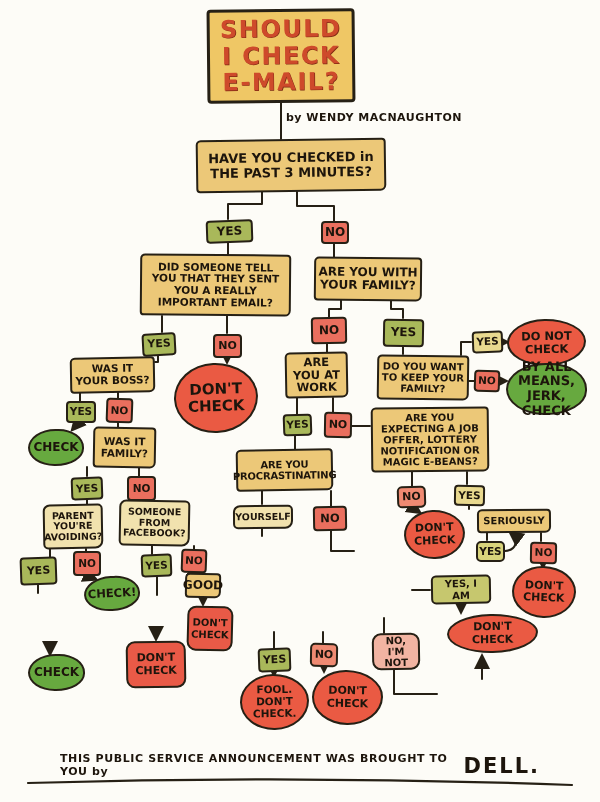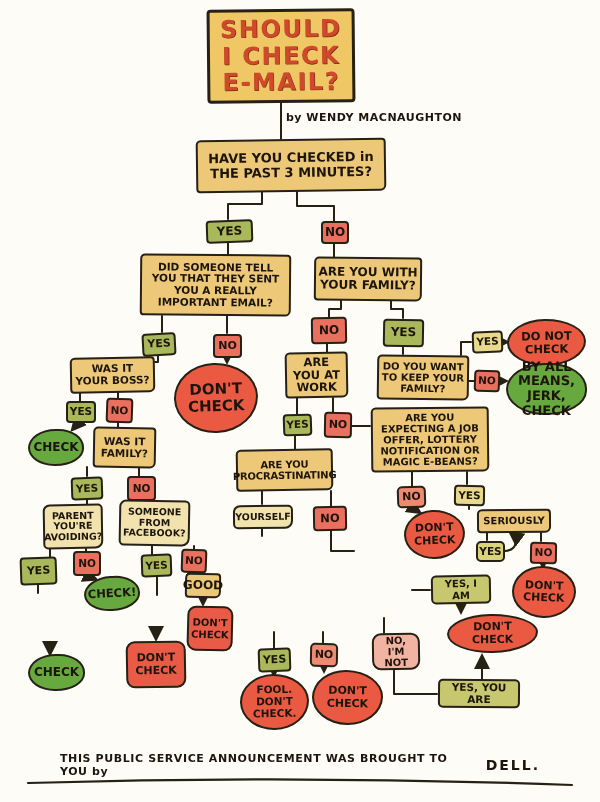--- a/index.html
+++ b/index.html
@@ -27,23 +27,23 @@
   .salmon     { background:#ef8a72; border-radius:5px; }
   .pink-box   { background:#f2b4a2; border-radius:9px; }
   .red-oval   { background:#ea5a43; border-radius:48% 52% 50% 50% / 50% 48% 52% 50%; }
   .red-box2   { background:#e95a47; border-radius:9px; }
   .title-box  { background:#efc765; border-width:3px; border-radius:4px;
                 flex-direction:column; }
   .title-box span { display:block; font-size:24px; font-weight:bold;
                 color:#ce4a2b; letter-spacing:1.5px;
                 text-shadow:0.6px 0.6px 0 #7e2a14; }
   .plain { position:absolute; z-index:2; font-weight:bold; color:#1d150c; }
-  .footer-wrap { display:flex; align-items:center; justify-content:center; gap:7px; }
+  .footer-wrap { display:flex; align-items:flex-end; justify-content:center; gap:7px; }
   .footer-text { font-size:11px; letter-spacing:0.6px; }
-  .footer-brand { font-size:14px; letter-spacing:2px; }
+  .footer-brand { font-size:21px; letter-spacing:2px; }
 </style>
 </head>
 <body>
 
 <div class="canvas">
 
   <svg class="wires" width="600" height="802" viewBox="0 0 600 802">
     <defs>
       <marker id="arw" markerWidth="9" markerHeight="9" refX="6" refY="4" orient="auto">
         <path d="M0,0 L8,4 L0,8 Z" fill="#262015"></path>
@@ -139,20 +139,19 @@
   <div class="node red-box" style="left:530px;top:542px;width:27px;height:22px;font-size:10.5px;transform:rotate(1deg)">NO</div>
   <div class="node red-oval" style="left:512px;top:566px;width:64px;height:52px;font-size:11px;transform:rotate(2deg)">DON'T CHECK</div>
 
   <div class="node green-box" style="left:258px;top:648px;width:33px;height:24px;font-size:11px;transform:rotate(-2deg)">YES</div>
   <div class="node salmon" style="left:310px;top:643px;width:28px;height:24px;font-size:11px;transform:rotate(1deg)">NO</div>
   <div class="node red-oval" style="left:240px;top:674px;width:69px;height:56px;font-size:10.5px;transform:rotate(-1deg)">FOOL. DON'T CHECK.</div>
   <div class="node red-oval" style="left:312px;top:670px;width:71px;height:55px;font-size:11px;transform:rotate(1deg)">DON'T CHECK</div>
   <div class="node green-box2" style="left:431px;top:575px;width:60px;height:29px;font-size:10px;transform:rotate(-1deg)">YES, I AM</div>
   <div class="node red-oval" style="left:447px;top:614px;width:91px;height:39px;font-size:11px;transform:rotate(-1deg)">DON'T CHECK</div>
   <div class="node pink-box" style="left:372px;top:633px;width:48px;height:37px;font-size:10px;transform:rotate(-1deg)">NO, I'M NOT</div>
-  <div class="node green-box2" style="left:438px;top:679px;width:82px;height:29px;font-size:10.5px;transform:rotate(0.5deg)">YES, YOU ARE</div>
 
   <div class="plain footer-wrap" style="left:60px;top:752px;width:480px">
     <span class="footer-text">THIS PUBLIC SERVICE ANNOUNCEMENT WAS BROUGHT TO YOU by</span>
     <span class="footer-brand">DELL.</span>
   </div>
 
 </div>
 
 </body></html>

